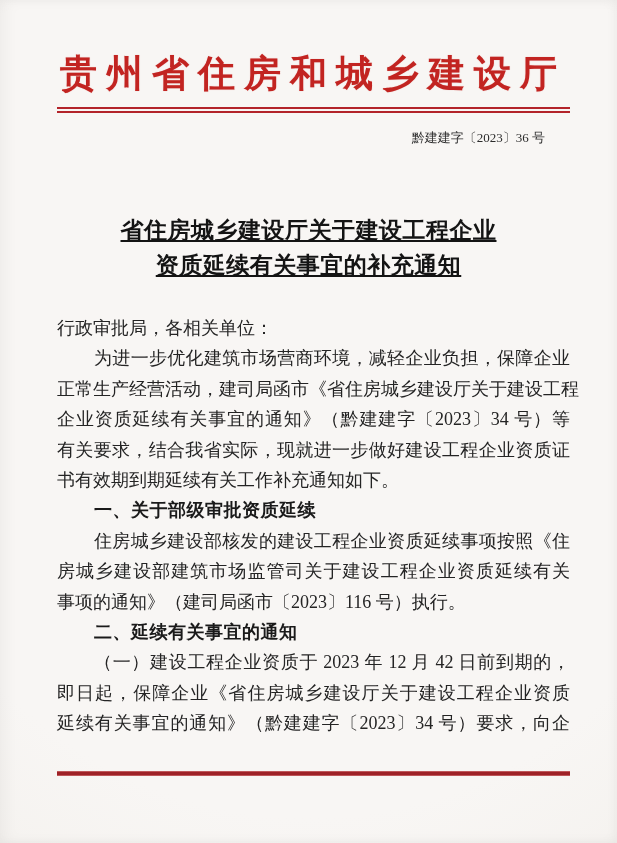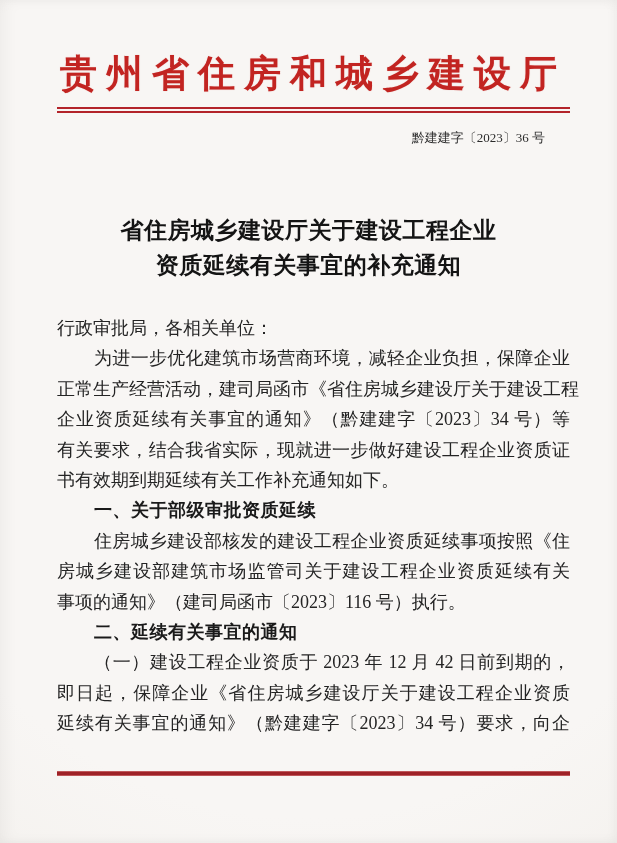--- a/index.html
+++ b/index.html
@@ -43,20 +43,21 @@
     color:#2b2b2b;
   }
   .notice-title {
     margin-top:64px;
     text-align:center;
     font-size:23px;
     line-height:35px;
     font-weight:bold;
     color:#141414;
     letter-spacing:0.5px;
+    text-decoration:underline;
   }
   .body-text {
     margin:30px 47px 0 57px;
     font-size:18px;
     color:#242424;
   }
   .bl {
     line-height:30.4px;
     white-space:nowrap;
   }

